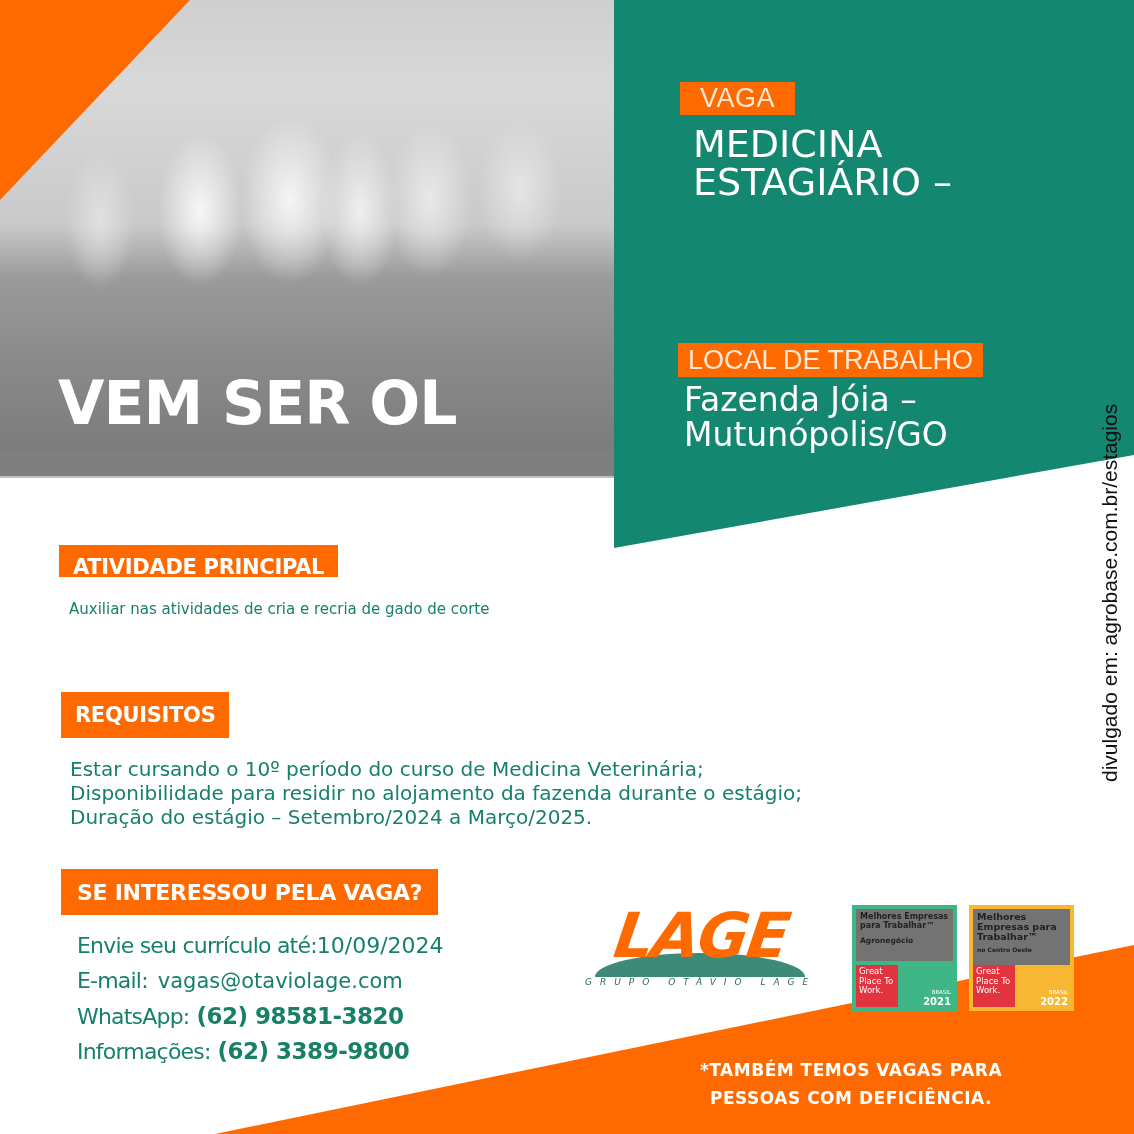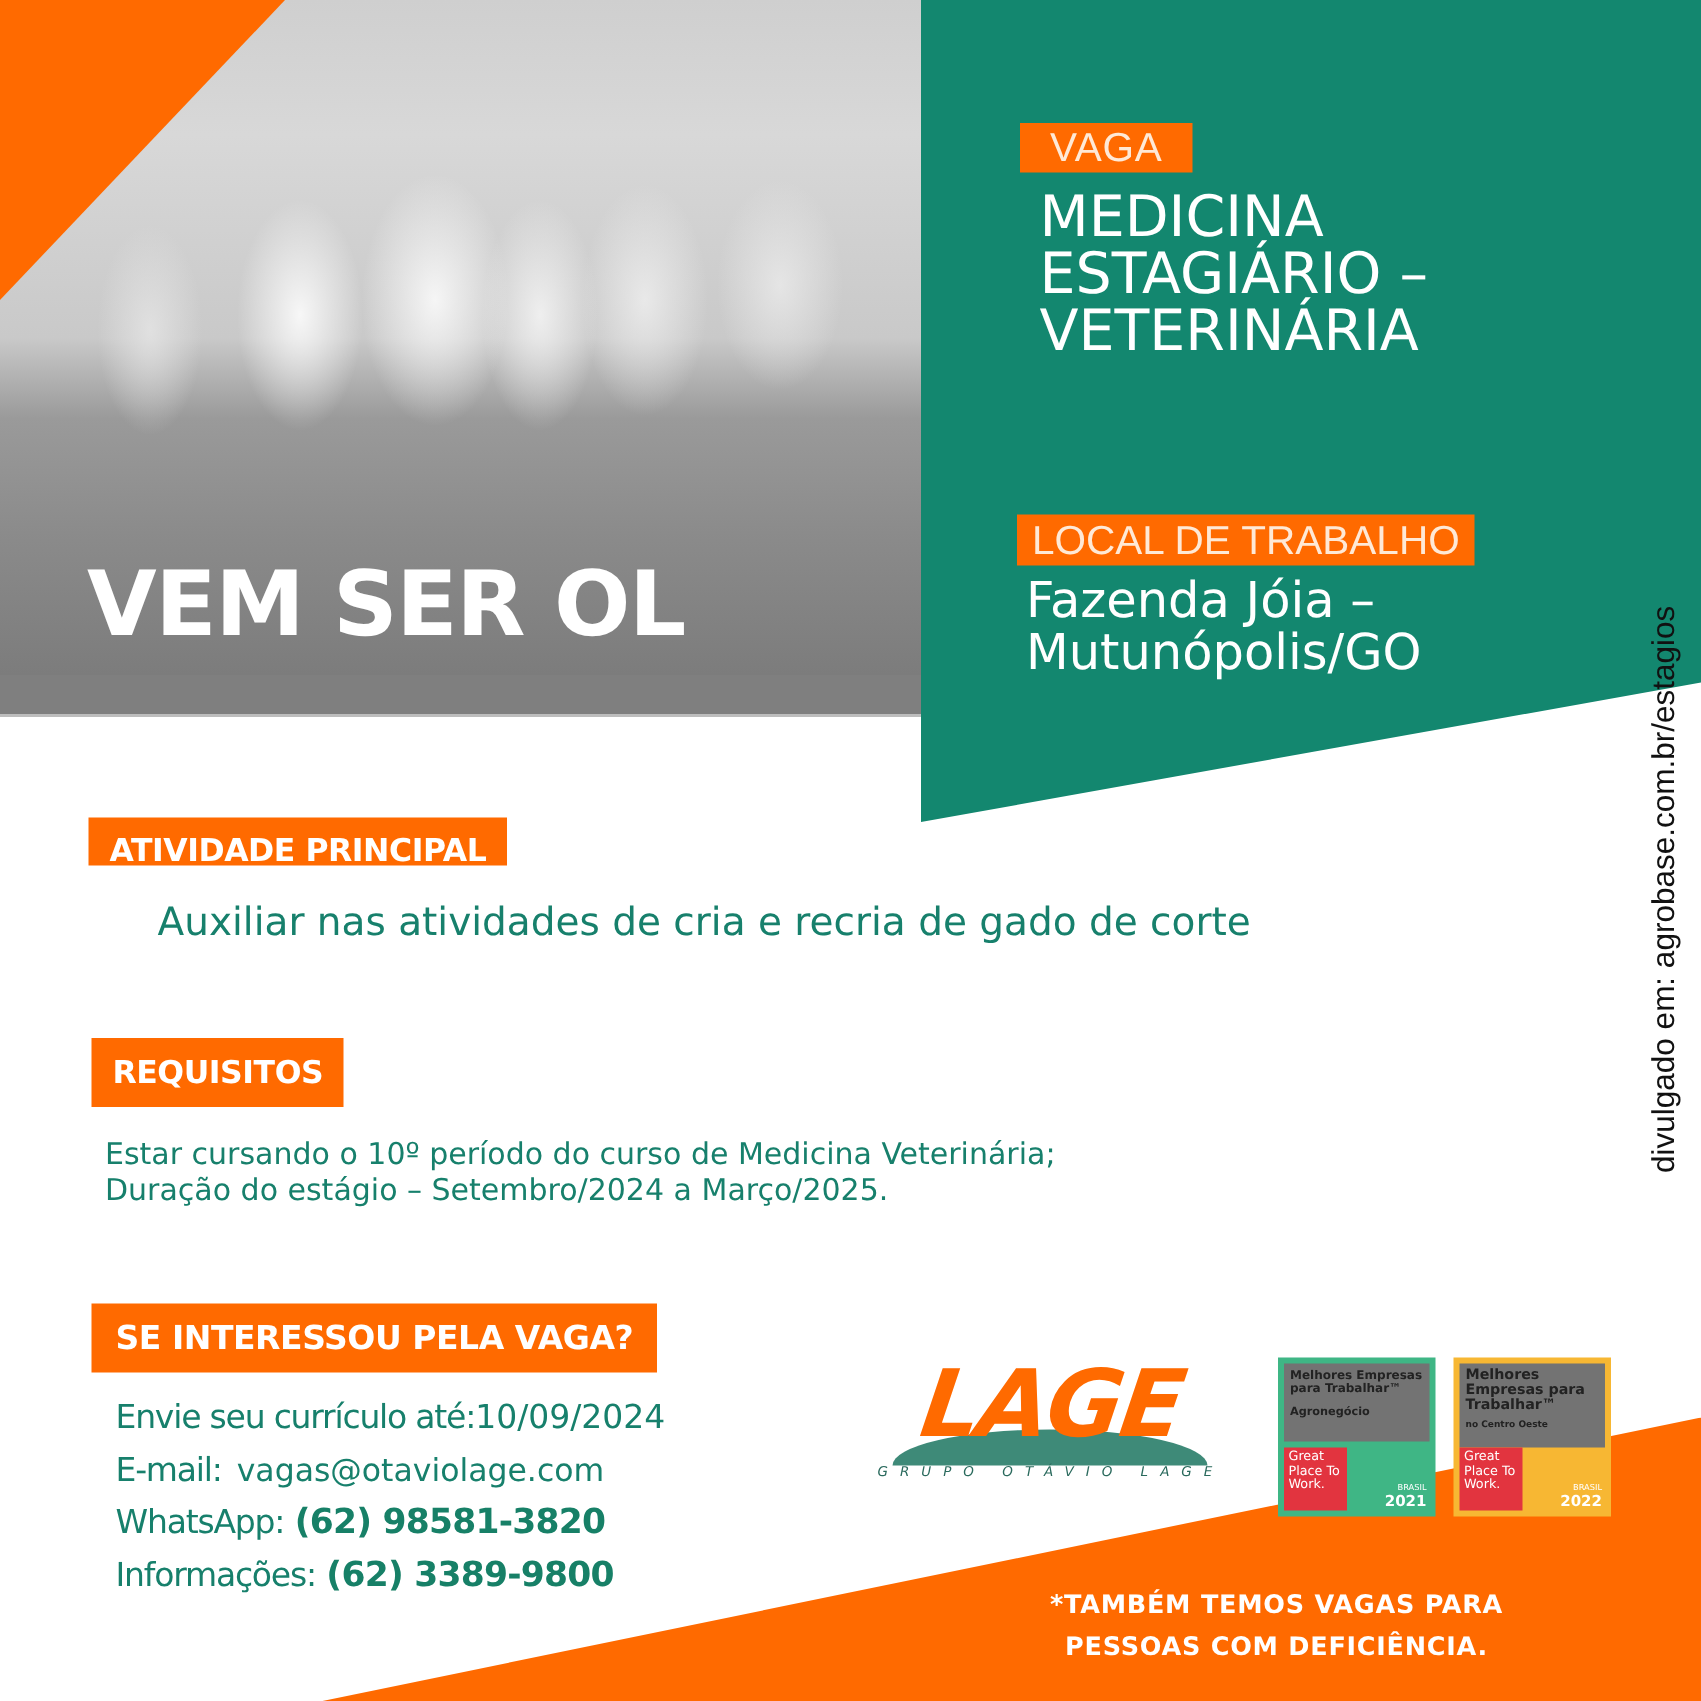--- a/index.html
+++ b/index.html
@@ -32,21 +32,21 @@
   .local-value { position:absolute; left:684px; top:382px; color:#ffffff; font-size:33px; line-height:35px; font-family:"DejaVu Sans", sans-serif; }
 
   .watermark { position:absolute; left:1098px; top:782px; transform-origin:0 0; transform:rotate(-90deg); font-family:"Liberation Sans", sans-serif; font-size:21px; color:#111111; white-space:nowrap; }
 
   .section-tag { position:absolute; background:#ff6a00; color:#ffffff; font-family:"DejaVu Sans", sans-serif; font-weight:bold; letter-spacing:-0.3px; }
   .tag-atividade { left:59px; top:545px; height:32px; padding:0 14px; font-size:21px; line-height:44px; }
   .tag-requisitos { left:61px; top:692px; height:46px; padding:0 14px; font-size:21px; line-height:46px; }
   .tag-interesse { left:61px; top:869px; height:46px; padding:0 16px; font-size:22px; line-height:48px; }
 
   .body-text { position:absolute; color:#17806c; font-family:"DejaVu Sans", sans-serif; }
-  .atividade-text { left:69px; top:600px; font-size:26px;margin-left:36px; }
+  .atividade-text { left:69px; top:600px; font-size:15px; }
   .requisitos-list { left:70px; top:757px; font-size:20px; line-height:24px; }
   .requisitos-list div { white-space:nowrap; }
 
   .contact { position:absolute; left:77px; top:928px; color:#17806c; font-family:"DejaVu Sans", sans-serif; font-size:22px; line-height:35px; }
   .contact .row { white-space:nowrap; }
   .contact .label { font-weight:normal; letter-spacing:-0.8px; }
   .contact .value-bold { font-weight:bold; font-size:23px; color:#178067; letter-spacing:-0.5px; }
   .contact .value-email { font-size:21px; margin-left:10px; }
 
   .orange-bottom { position:absolute; left:0; top:0; width:1134px; height:1134px; background:#ff6a00; clip-path:polygon(215px 1134px, 1134px 945px, 1134px 1134px); }
@@ -74,36 +74,36 @@
 <div class="photo"></div>
 <div class="photo-band"></div>
 <div class="orange-corner"></div>
 <div class="slogan">VEM SER OL</div>
 
 <div class="green-panel"></div>
 <div class="tag-o vaga-tag">VAGA</div>
 <div class="job-title">
   <div>MEDICINA</div>
   <div>ESTAGIÁRIO –</div>
-  <div>VETERINÁRIA</div>
 </div>
 <div class="tag-o local-tag">LOCAL DE TRABALHO</div>
 <div class="local-value">
   <div>Fazenda Jóia –</div>
   <div>Mutunópolis/GO</div>
 </div>
 
 <div class="watermark">divulgado em: agrobase.com.br/estagios</div>
 
 <div class="section-tag tag-atividade">ATIVIDADE PRINCIPAL</div>
 <div class="body-text atividade-text">Auxiliar nas atividades de cria e recria de gado de corte</div>
 
 <div class="section-tag tag-requisitos">REQUISITOS</div>
 <div class="body-text requisitos-list">
   <div>Estar cursando o 10º período do curso de Medicina Veterinária;</div>
+  <div>Disponibilidade para residir no alojamento da fazenda durante o estágio;</div>
   <div>Duração do estágio – Setembro/2024 a Março/2025.</div>
 </div>
 
 <div class="orange-bottom"></div>
 
 <div class="section-tag tag-interesse">SE INTERESSOU PELA VAGA?</div>
 <div class="contact">
   <div class="row">
     <span class="label">Envie seu currículo até:</span><span>10/09/2024</span>
   </div>

